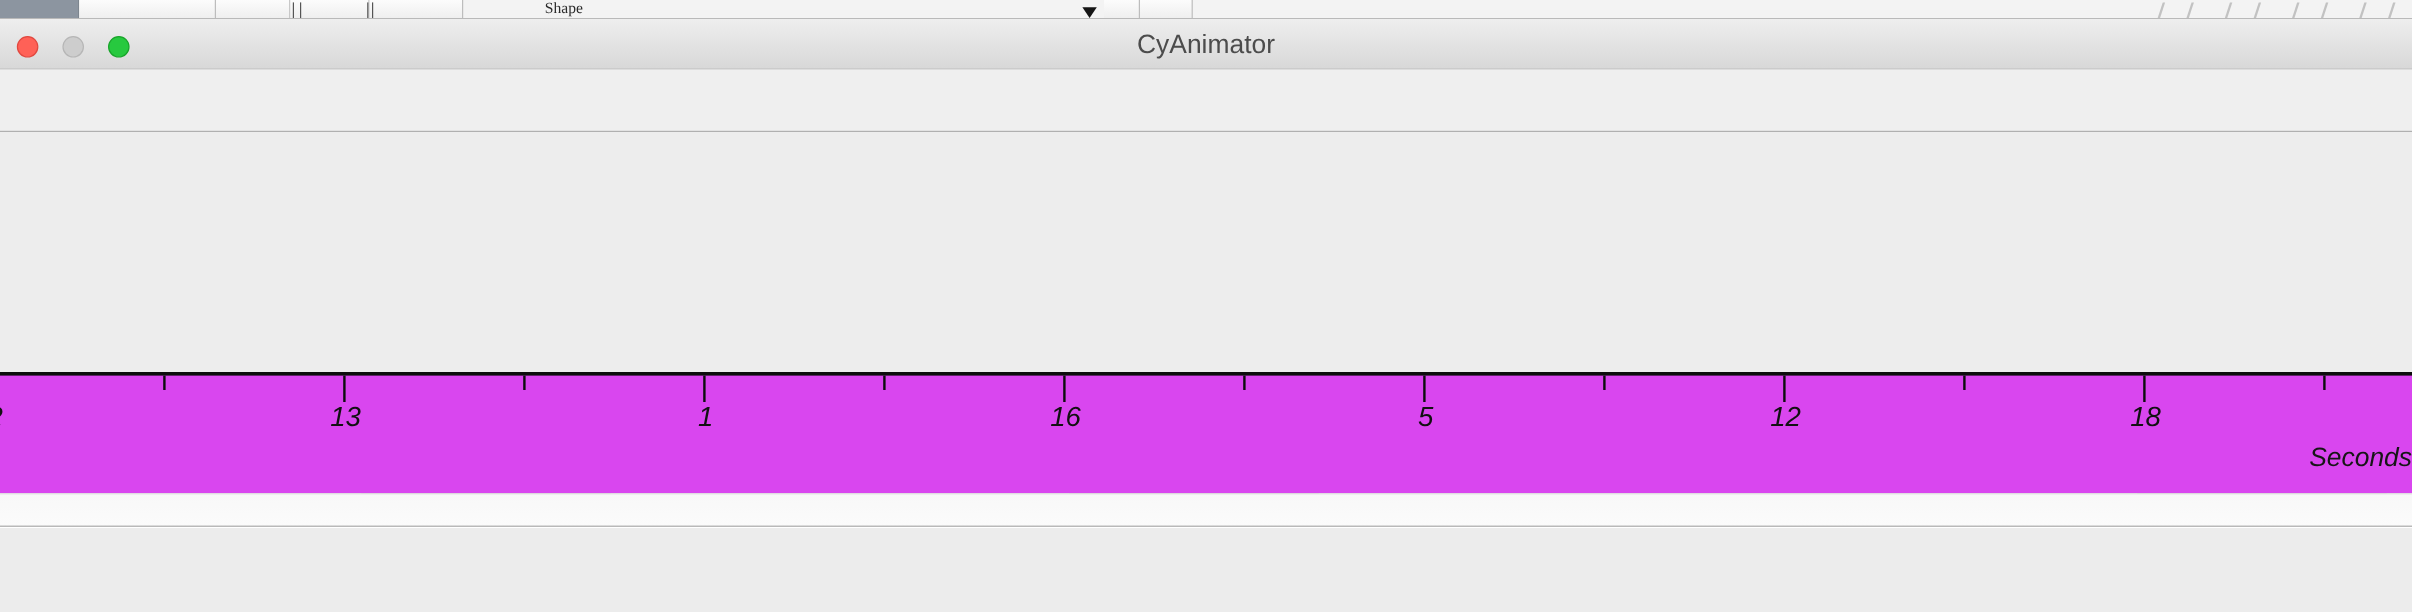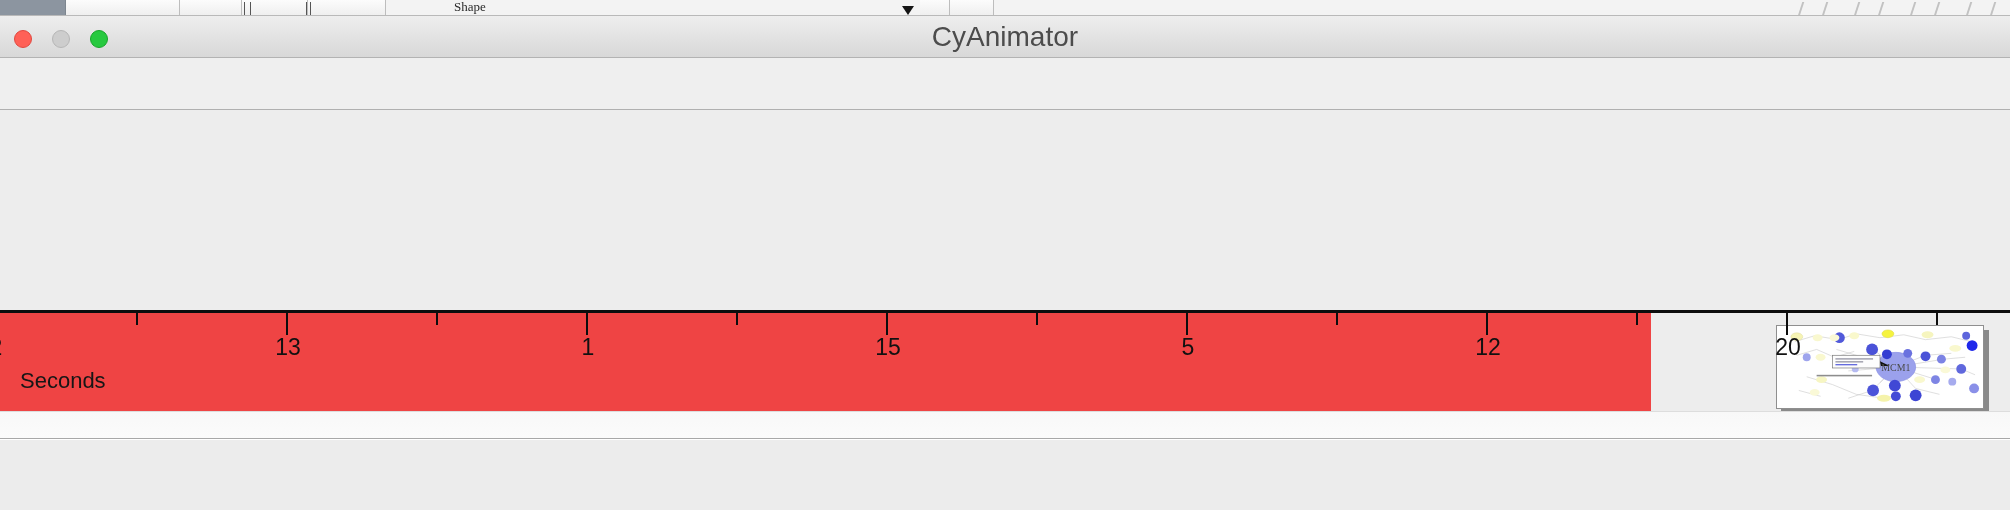--- a/index.html
+++ b/index.html
@@ -48,21 +48,21 @@
     background: linear-gradient(#eeeeee, #d8d8d8);
     border-bottom: 1px solid #b3b3b3;
   }
   .traffic { position: absolute; top: 14px; width: 18px; height: 18px; border-radius: 50%; }
   .tl-close  { left: 14px;  background: #ff6157; border: 1px solid #e1483f; }
   .tl-min    { left: 52px;  background: #cdcdcd; border: 1px solid #b6b6b6; }
   .tl-max    { left: 90px;  background: #27c93f; border: 1px solid #18a52a; }
   .win-title {
     position: absolute; left: 0; top: 0; width: 2010px; height: 42px;
     line-height: 42px; text-align: center;
-    font-size: 28px; color: #4c4c4c;
+    font-size: 22px; color: #4c4c4c;
   }
 
   
   .toolbar {
     position: absolute; left: 0; top: 58px; width: 2010px; height: 52px;
     background: #efefef;
     border-bottom: 1px solid #b0b0b0;
   }
   .btn {
     position: absolute;
@@ -99,38 +99,39 @@
   .frame {
     position: absolute;
     background: #ffffff;
     border: 1px solid #8f8f8f;
     box-shadow: 5px 5px 0 rgba(120,120,120,0.85);
   }
   .frame svg { display: block; width: 100%; height: 100%; }
 
   
   .ruler {
-    position: absolute; left: 0; top: 310px; width: 1651px; height: 101px;
-    background: #ef4444;
+    position: absolute; left: 0; top: 310px; width: 2010px; height: 101px;
+    background: #d946ef;
+    font-style: italic;
   }
   .ruler-line {
     position: absolute; left: 0; top: 0; width: 2010px; height: 3px; background: #0d0d0d;
   }
   .tick { position: absolute; top: 3px; width: 2px; background: #0d0d0d; }
   .tick.major { height: 22px; }
   .tick.minor { height: 12px; }
   .tick-label {
     position: absolute; top: 24px;
     font-size: 23px; color: #111111;
     transform: translateX(-50%);
     white-space: nowrap;
   }
   .axis-title {
     position: absolute; top: 58px; left: 0; width: 2010px;
-    text-align: left; font-size: 22px; color: #161616; padding-left: 20px;
+    text-align: right; font-size: 22px; color: #161616; padding-left: 20px;
   }
 
   
   .scroll-track {
     position: absolute; left: 0; top: 411px; width: 2010px; height: 28px;
     background: linear-gradient(#f8f8f8, #fbfbfb);
     border-top: 1px solid #dddddd;
     border-bottom: 1px solid #a8a8a8;
   }
 
@@ -390,24 +391,24 @@
     <div class="tick minor" style="left:436px;"></div>
     <div class="tick minor" style="left:736px;"></div>
     <div class="tick minor" style="left:1036px;"></div>
     <div class="tick minor" style="left:1336px;"></div>
     <div class="tick minor" style="left:1636px;"></div>
     <div class="tick minor" style="left:1936px;"></div>
 
     <div class="tick-label" style="left:-4px;">2</div>
     <div class="tick-label" style="left:288px;">13</div>
     <div class="tick-label" style="left:588px;">1</div>
-    <div class="tick-label" style="left:888px;">15</div>
+    <div class="tick-label" style="left:888px;">16</div>
     <div class="tick-label" style="left:1188px;">5</div>
     <div class="tick-label" style="left:1488px;">12</div>
-    <div class="tick-label" style="left:1788px;">20</div>
+    <div class="tick-label" style="left:1788px;">18</div>
 
     <div class="axis-title">Seconds</div>
   </div>
 
   <div class="scroll-track">
     
   </div>
 
   <div class="playerbar">
 

